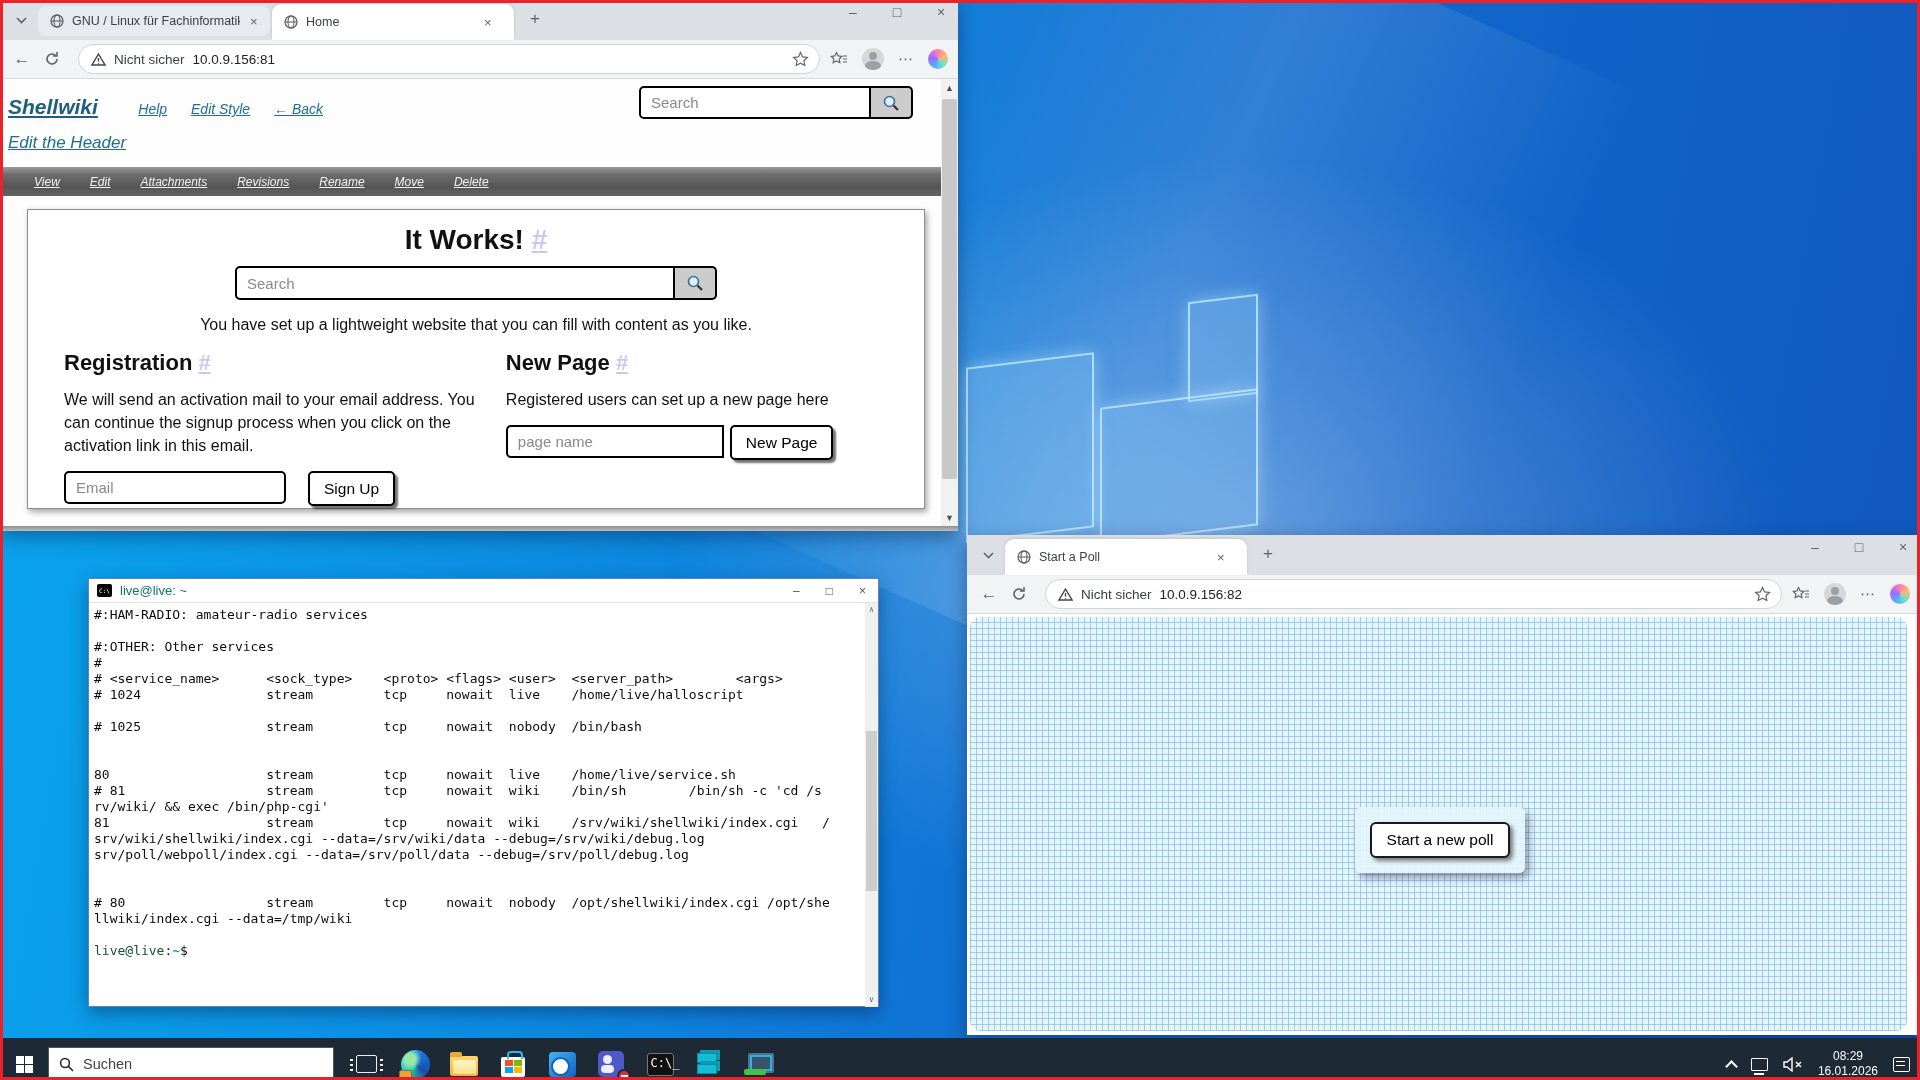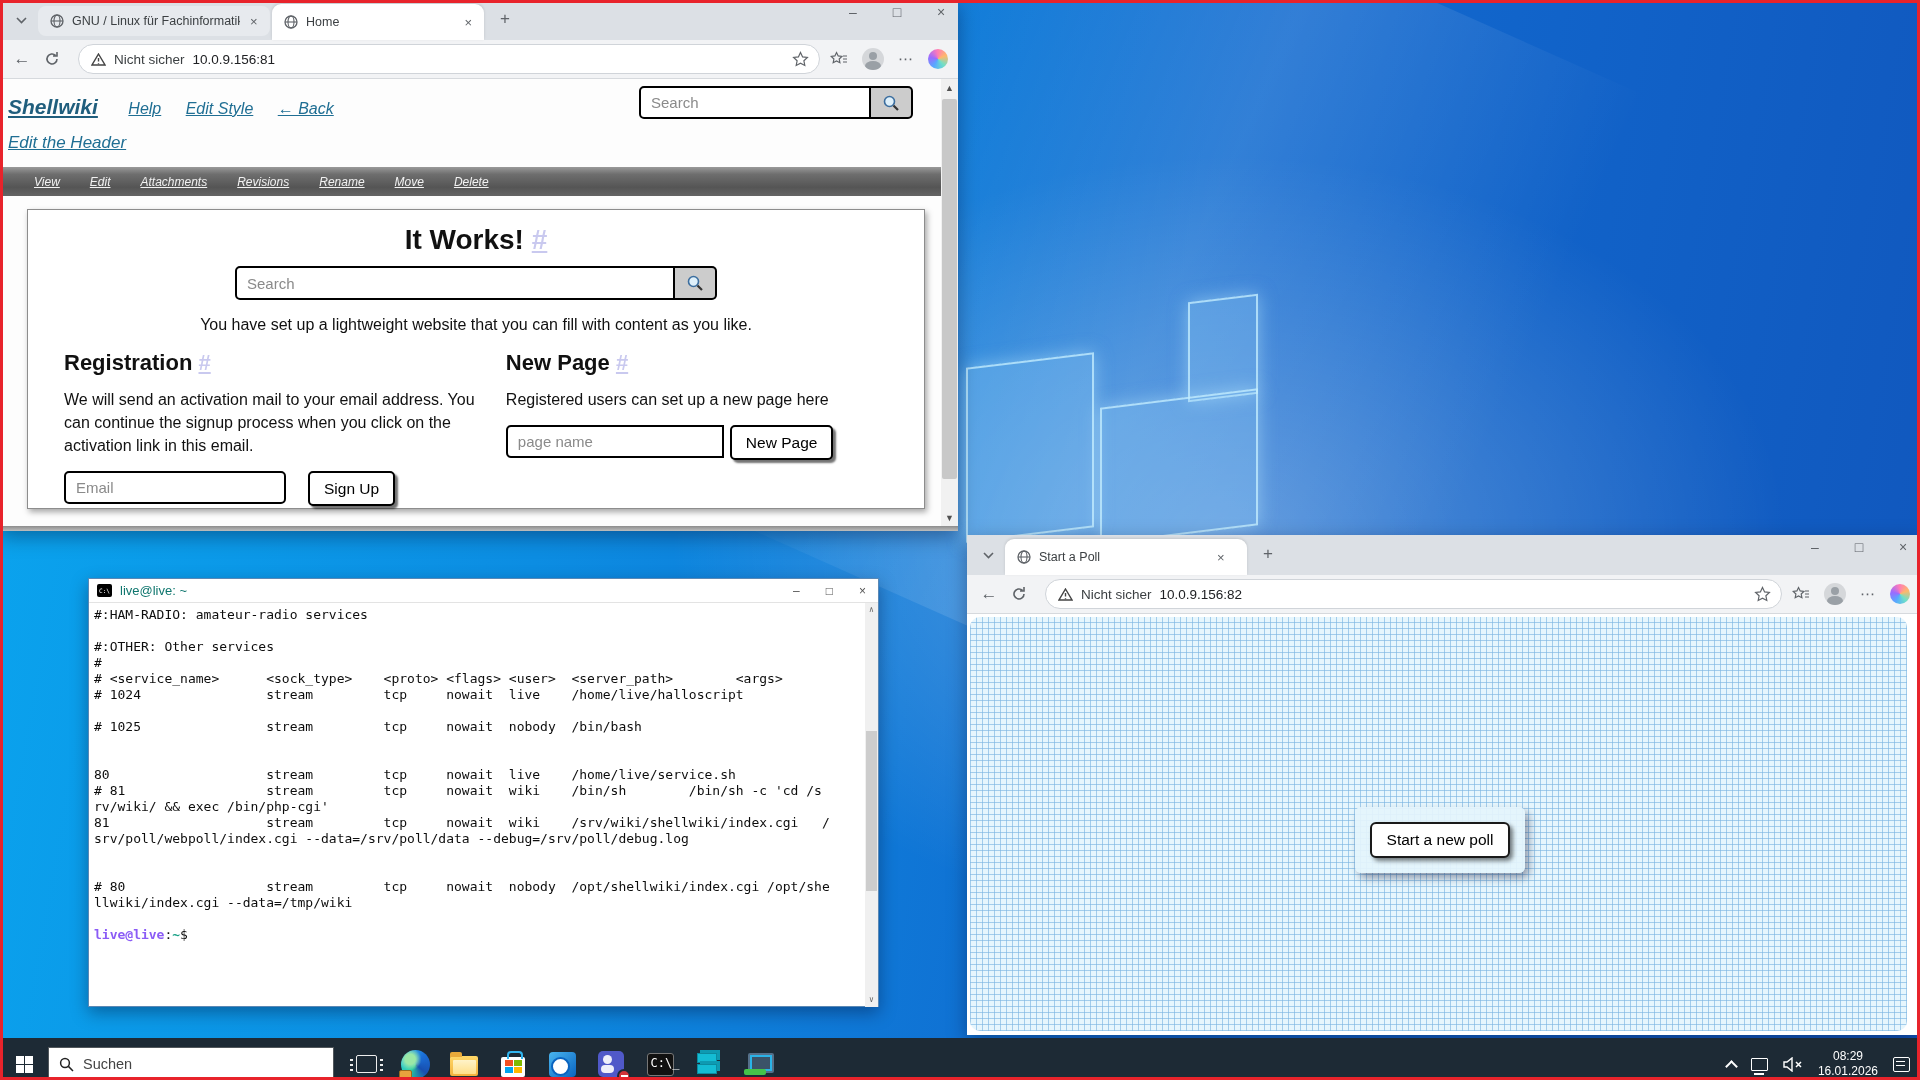--- a/index.html
+++ b/index.html
@@ -48,21 +48,21 @@
   .sbar .arr { position:absolute; left:0; width:17px; height:17px; color:#505050; font-size:9px; display:flex; align-items:center; justify-content:center;}
   .sbar .thumb { position:absolute; left:1px; width:15px; background:#c8c8c8; border-radius:2px;}
 
   
   #leftwin { left:0; top:0; width:958px; height:531px; }
   #leftwin .pagearea { height:447px; background:#fdfdfd; }
   .winedge { height:5px; background:linear-gradient(#8d8d8d,#bdbdbd); }
   .wiki { position:absolute; inset:0 17px 0 0; font-size:16px; color:#111; }
   .wlink { color:#1f6e93; font-style:italic; text-decoration:underline; }
   .brand { display:inline-block; margin:16px 0 0 8px; font-size:21px; font-weight:bold; font-style:italic; text-decoration:underline; color:#205e7d; }
-  .hlinks { display:inline-block; margin-left:26px; font-size:16px; }
+  .hlinks { display:inline-block; margin-left:36px; font-size:14px; }
   .hlinks span { margin-right:20px; }
   .editheader { display:block; margin:14px 0 0 8px; font-size:17px; }
   .wikinav { margin-top:14px; height:29px; background:linear-gradient(#9a9a9a,#6e6e6e 25%,#555 70%,#646464);
              display:flex; align-items:center; padding-left:34px; gap:30px; }
   .wikinav span { color:#f2f2f2; font-size:12px; font-style:italic; text-decoration:underline; }
   .hsearch { position:absolute; top:7px; right:28px; display:flex; }
   .winput { background:#fff; border:2px solid #000; border-radius:5px; font-size:15px; padding:0 10px; color:#111; font-family:"Liberation Sans",sans-serif;}
   .winput::placeholder { color:#8a8a8a; }
   .mbtn { width:42px; border:2px solid #000; border-left:none; border-radius:0 5px 5px 0; background:#ccc; display:flex; align-items:center; justify-content:center; }
   .hsearch .winput { width:232px; height:33px; border-radius:5px 0 0 5px; }
@@ -92,21 +92,21 @@
           border:1px solid #5a88b5; box-shadow:0 6px 16px rgba(0,0,30,.35); }
   .ttitle { height:24px; background:#fff; display:flex; align-items:center; padding:0 8px; gap:8px; border-bottom:1px solid #e3e3e3;}
   .tico { width:15px; height:13px; background:#000; border-radius:2px; color:#fff; font-size:6px; font-family:"DejaVu Sans Mono",monospace; display:flex; align-items:center; justify-content:center;}
   .ttxt { font-size:13px; color:#0f766e; flex:1; }
   .tcaps { display:flex; gap:26px; color:#555; font-size:12px; margin-right:4px;}
   .tbody { position:relative; height:404px; padding:4px 18px 0 5px; font-family:"DejaVu Sans Mono",monospace; font-size:13px; line-height:16px; color:#0d0d0d; }
   .tline { white-space:pre; min-height:16px; }
   .tsbar { position:absolute; top:0; right:0; width:13px; height:100%; background:#f0f0f0; }
   .tsbar .arr { position:absolute; left:0; width:13px; height:14px; color:#666; font-size:8px; display:flex; align-items:center; justify-content:center;}
   .tsbar .thumb { position:absolute; left:1px; width:11px; top:128px; height:160px; background:#cdcdcd; }
-  .p-user { color:#8b5cf6; font-weight:bold; }
+  .p-user { color:#14532d; font-weight:normal; }
   .p-path { color:#16a085; font-weight:bold; }
 
   
   #rightwin { left:967px; top:535px; width:953px; height:500px; }
   #rightwin .pagearea { height:421px; }
   .gridpage { position:absolute; inset:3px 13px 4px 3px; border-radius:10px;
      background-color:#e6f6fd;
      background-image:
        repeating-linear-gradient(0deg, rgba(125,182,226,.65) 0 1px, transparent 1px 6px),
        repeating-linear-gradient(90deg, rgba(125,182,226,.65) 0 1px, transparent 1px 6px);
@@ -187,21 +187,21 @@
         <span>
             <svg width="14" height="14" viewBox="0 0 14 14">
               <circle cx="7" cy="7" r="6" fill="none" stroke="#5f6368" stroke-width="1.3"></circle>
               <ellipse cx="7" cy="7" rx="3" ry="6" fill="none" stroke="#5f6368" stroke-width="1.1"></ellipse>
               <path d="M1 7h12" stroke="#5f6368" stroke-width="1.1"></path>
             </svg>
           </span>
         <span class="tab-title">GNU / Linux für Fachinformatiker (</span>
         <span class="tab-x">×</span>
       </div>
-      <div class="tab active" style="width:212px;margin-top:9px;">
+      <div class="tab active" style="width:242px;margin-top:9px;">
         <span>
             <svg width="14" height="14" viewBox="0 0 14 14">
               <circle cx="7" cy="7" r="6" fill="none" stroke="#5f6368" stroke-width="1.3"></circle>
               <ellipse cx="7" cy="7" rx="3" ry="6" fill="none" stroke="#5f6368" stroke-width="1.1"></ellipse>
               <path d="M1 7h12" stroke="#5f6368" stroke-width="1.1"></path>
             </svg>
           </span>
         <span class="tab-title" style="flex:1;">Home</span>
         <span class="tab-x">×</span>
       </div>
@@ -332,20 +332,21 @@
       <div class="tline"># &lt;service_name&gt;      &lt;sock_type&gt;    &lt;proto&gt; &lt;flags&gt; &lt;user&gt;  &lt;server_path&gt;        &lt;args&gt;</div>
       <div class="tline"># 1024                stream         tcp     nowait  live    /home/live/halloscript</div>
       <div class="tline"></div>
       <div class="tline"># 1025                stream         tcp     nowait  nobody  /bin/bash</div>
       <div class="tline"></div>
       <div class="tline"></div>
       <div class="tline">80                    stream         tcp     nowait  live    /home/live/service.sh</div>
       <div class="tline"># 81                  stream         tcp     nowait  wiki    /bin/sh        /bin/sh -c 'cd /s</div>
       <div class="tline">rv/wiki/ &amp;&amp; exec /bin/php-cgi'</div>
       <div class="tline">81                    stream         tcp     nowait  wiki    /srv/wiki/shellwiki/index.cgi   /</div>
+      <div class="tline">srv/wiki/shellwiki/index.cgi --data=/srv/wiki/data --debug=/srv/wiki/debug.log</div>
       <div class="tline">srv/poll/webpoll/index.cgi --data=/srv/poll/data --debug=/srv/poll/debug.log</div>
       <div class="tline"></div>
       <div class="tline"></div>
       <div class="tline"># 80                  stream         tcp     nowait  nobody  /opt/shellwiki/index.cgi /opt/she</div>
       <div class="tline">llwiki/index.cgi --data=/tmp/wiki</div>
       <div class="tline"></div>
       <div class="tline"><span class="p-user">live@live</span><span>:</span><span class="p-path">~</span><span>$</span></div>
       <div class="tsbar">
         <div class="arr" style="top:0;">∧</div>
         <div class="thumb"></div>

